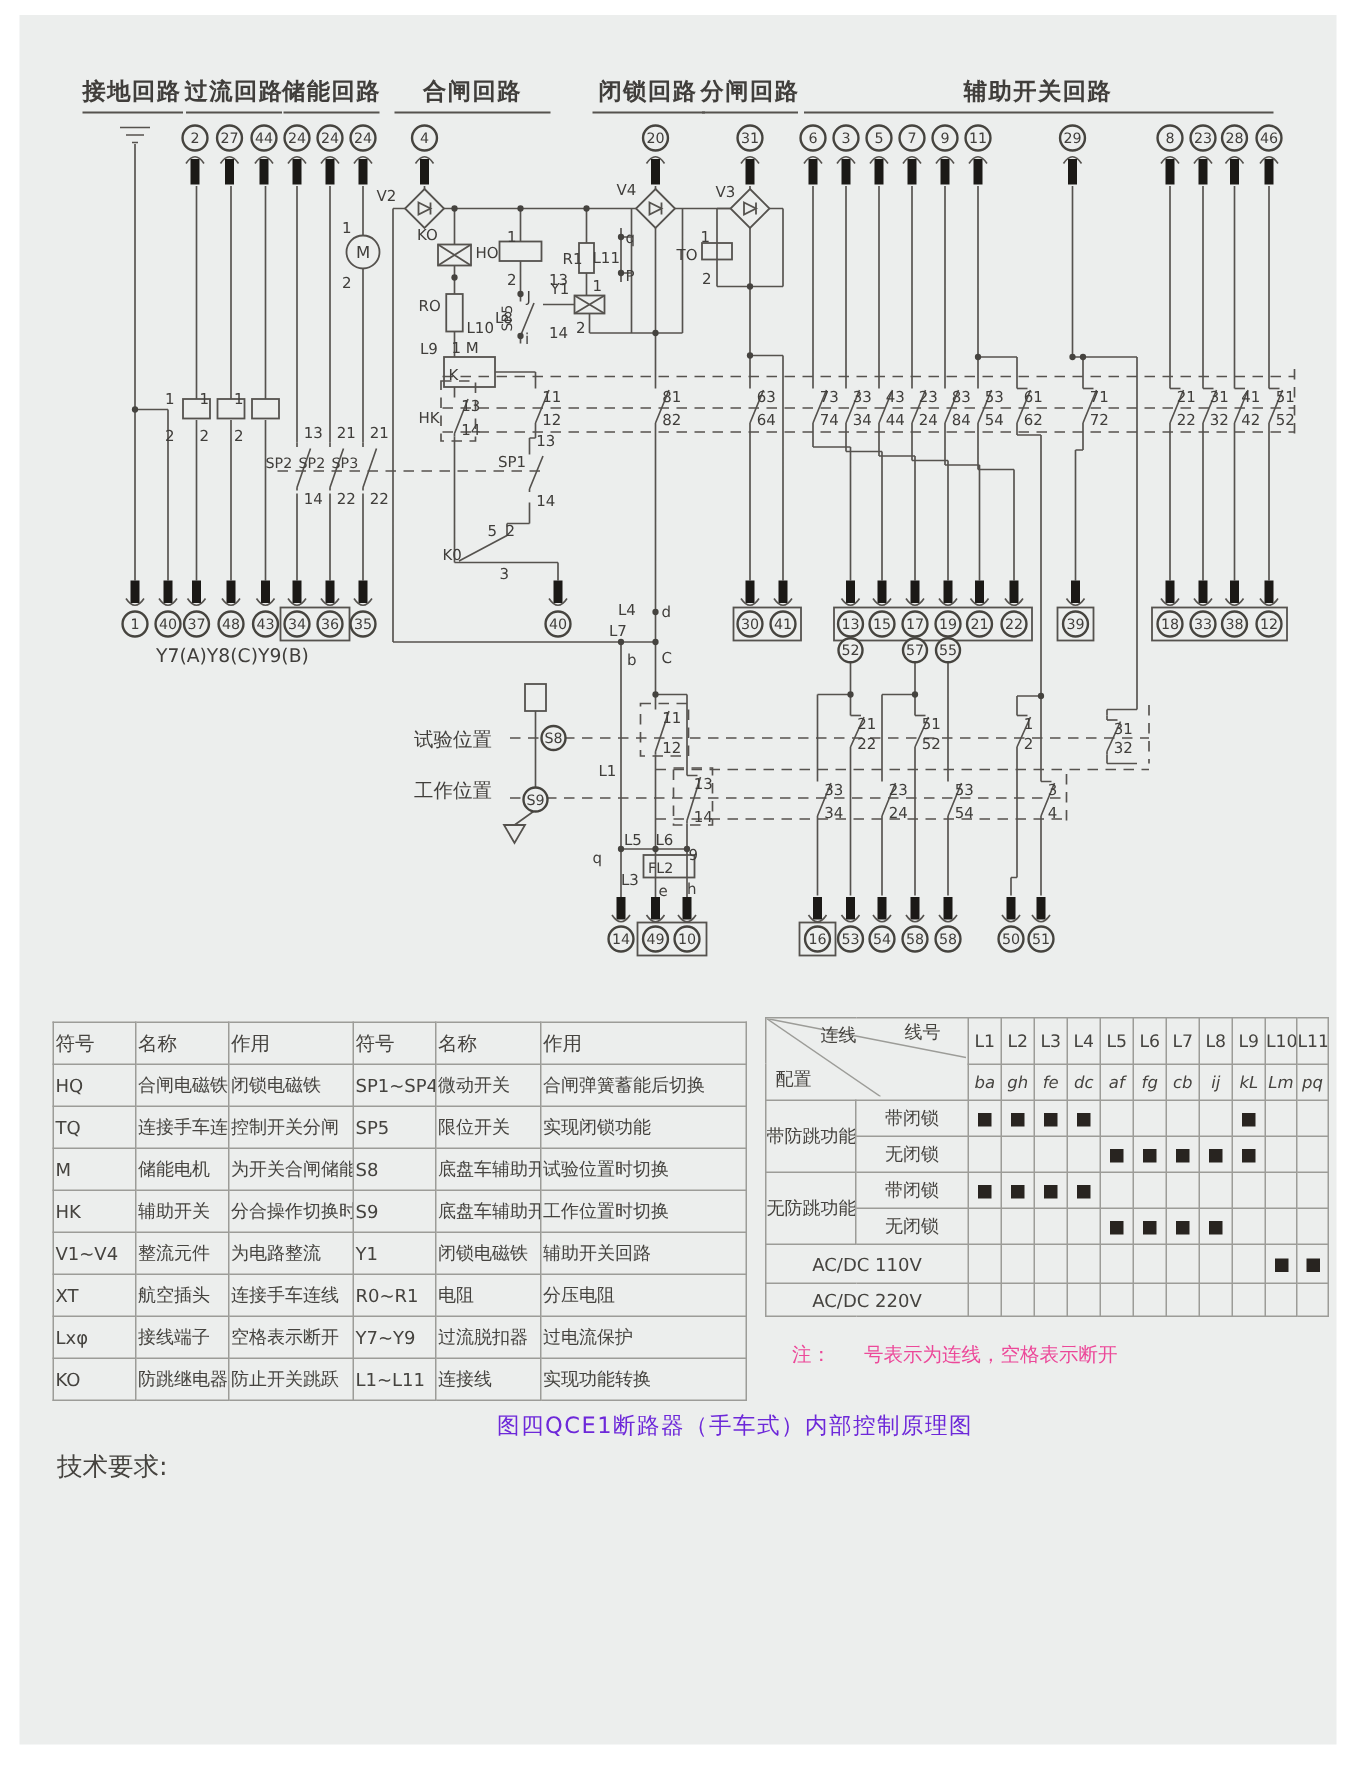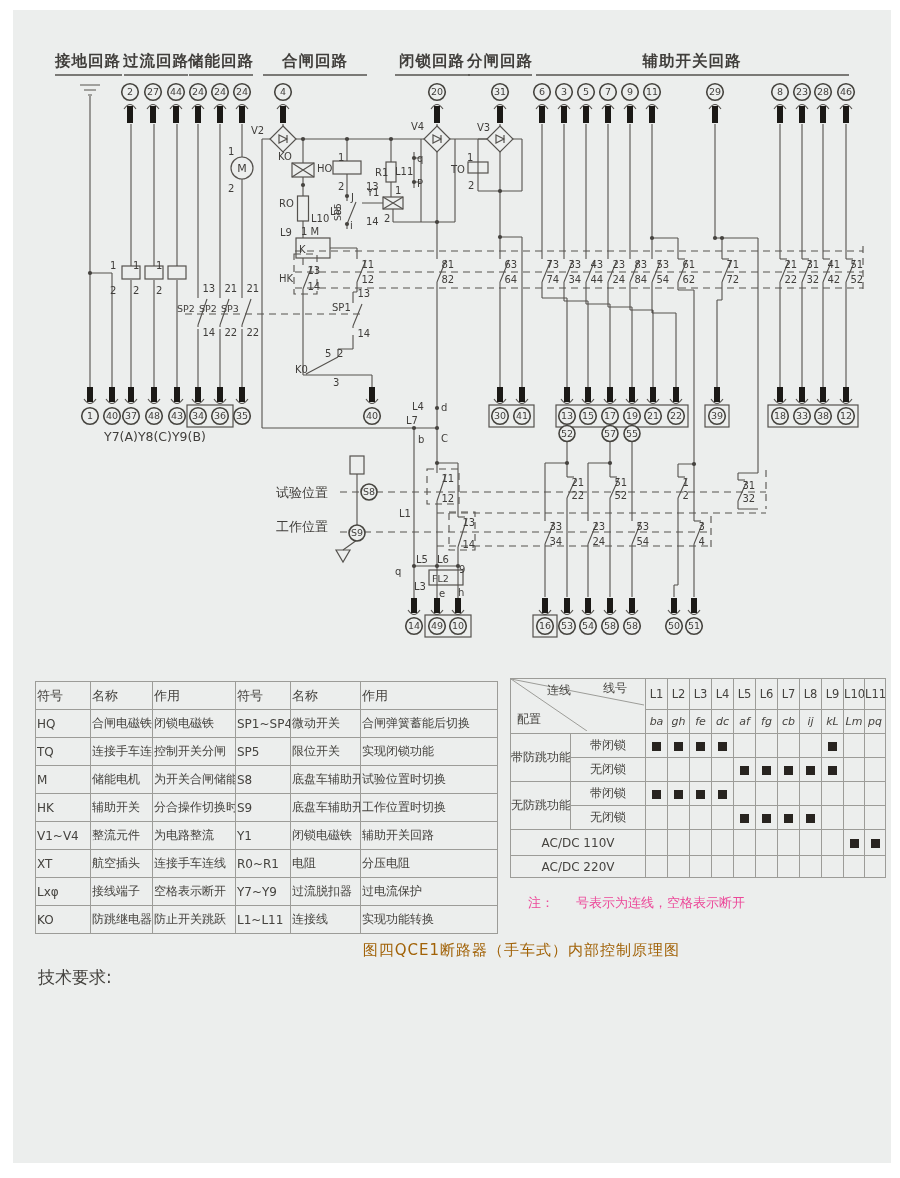--- a/index.html
+++ b/index.html
@@ -17,22 +17,22 @@
   #legend td{border:1px solid #9c9c98;text-align:left;font-size:12px;height:27px;
              padding:0 1px;color:#45433f;overflow:hidden;white-space:nowrap}
   #legend tr.hd td{font-size:13px}
   #cfg{position:absolute;left:510px;top:678px;width:375px}
   #cfg td{border:1px solid #9c9c98;text-align:center;font-size:12px;color:#45433f;
           padding:0;overflow:hidden;white-space:nowrap}
   #cfg td.code{font-size:11px}
   #cfg td.lcol{font-size:11.5px}
   .sq{display:inline-block;width:9px;height:9px;background:#282420;vertical-align:middle}
   .diagcell{position:relative}
-  #caption{position:absolute;left:300px;top:941px;width:380px;text-align:right;
-           font-size:15px;color:#a16207;letter-spacing:1px}
+  #caption{position:absolute;left:300px;top:941px;width:380px;text-align:center;
+           font-size:15px;color:#6d28d9;letter-spacing:1px}
   #cfgnote{position:absolute;left:528px;top:894px;font-size:13px;color:#ec4899}
   #cfgnote .gap{display:inline-block;width:22px}
   #tech{position:absolute;left:38px;top:966px;font-size:17px;color:#45433f}
   #tech .items{margin-top:18px}
   #tech .it{line-height:21.5px}
 </style>
 </head>
 <body>
 
 <div class="panel"></div>

